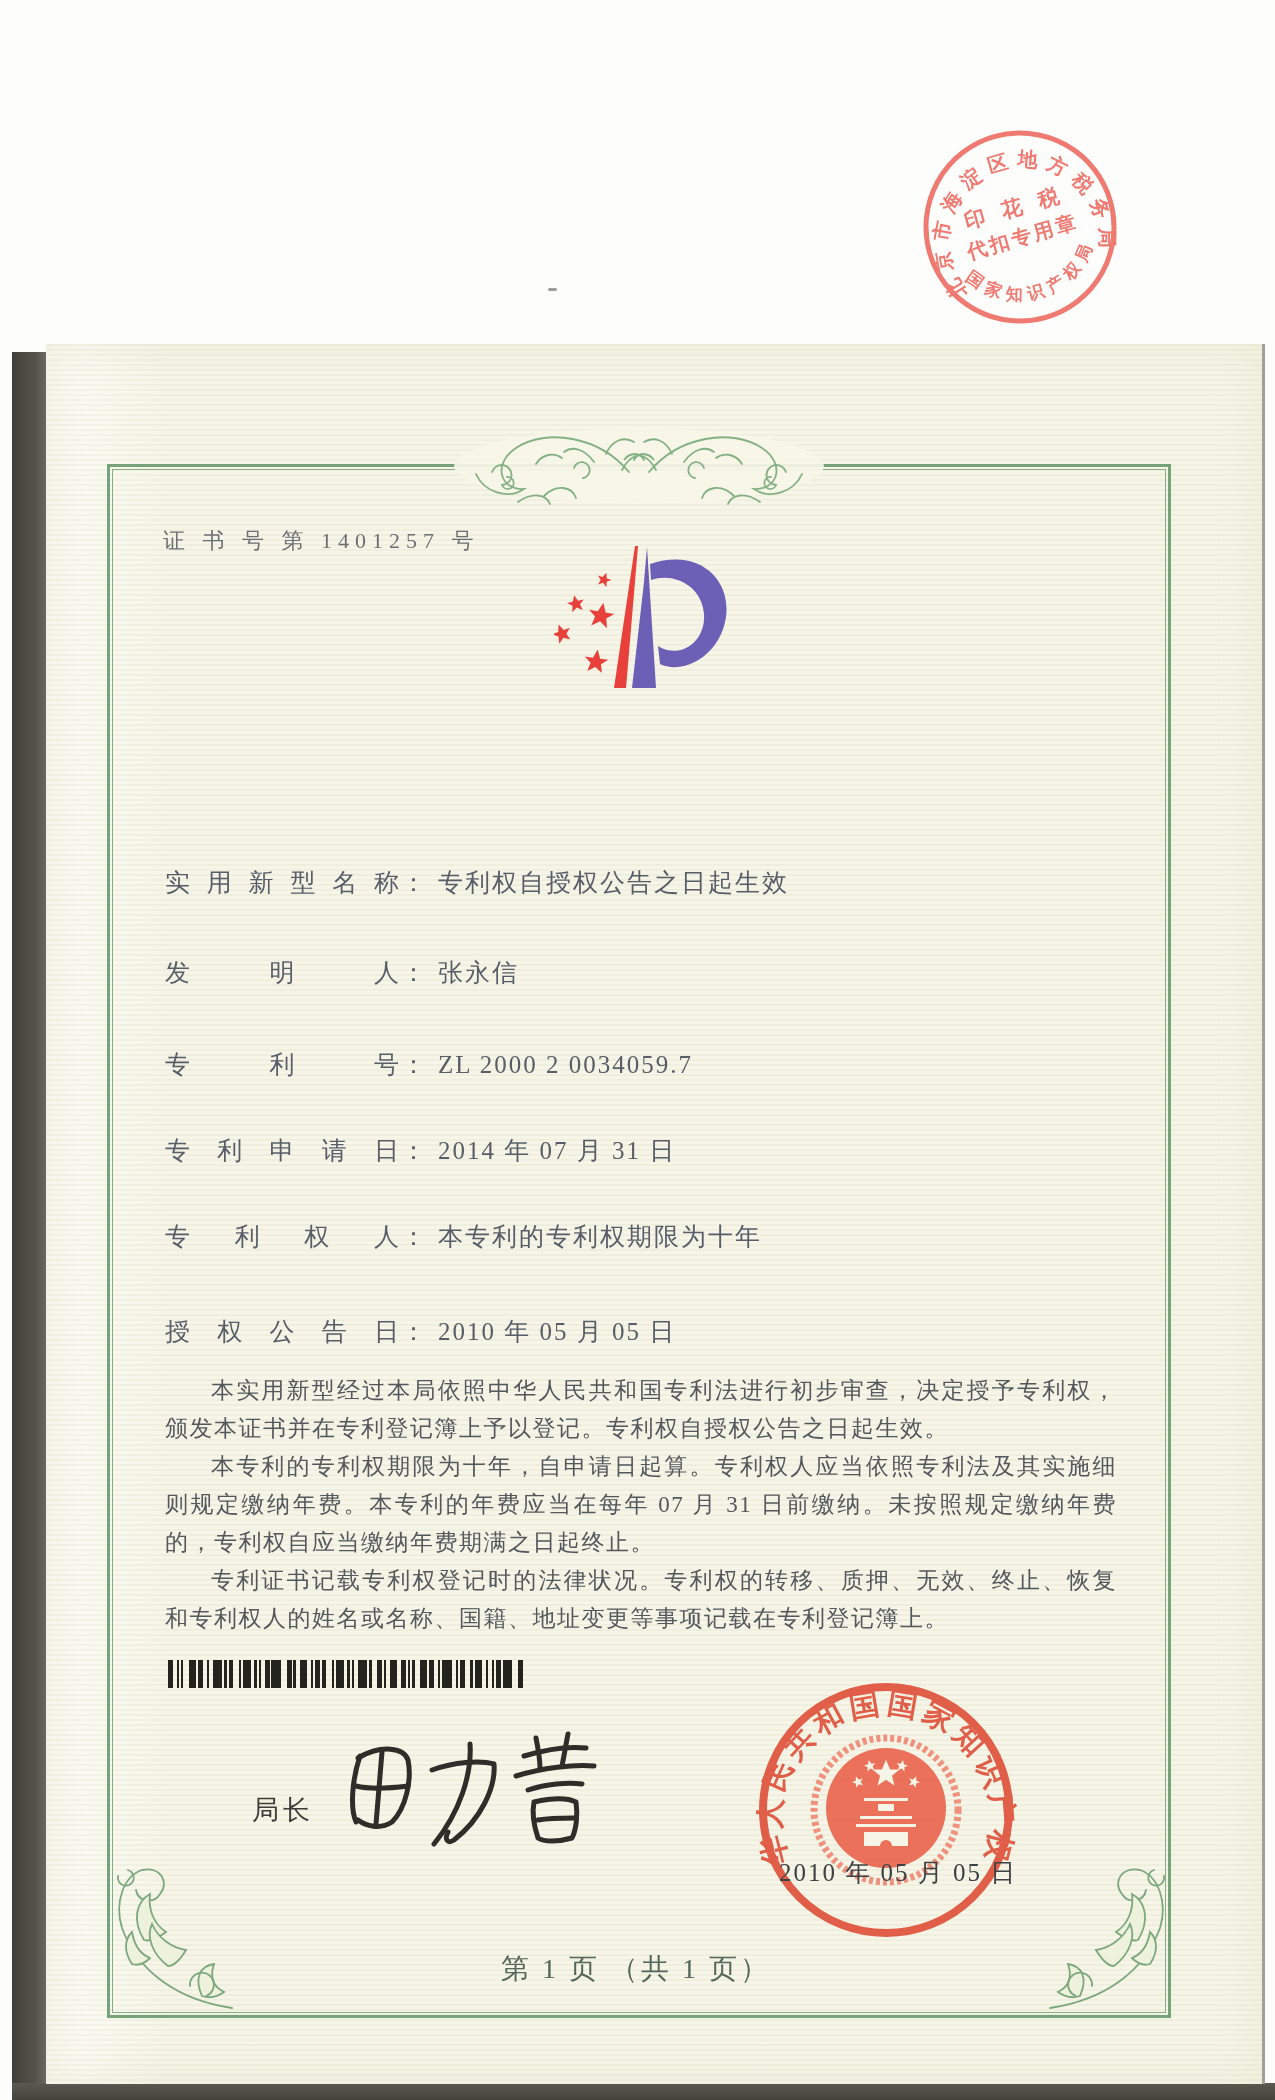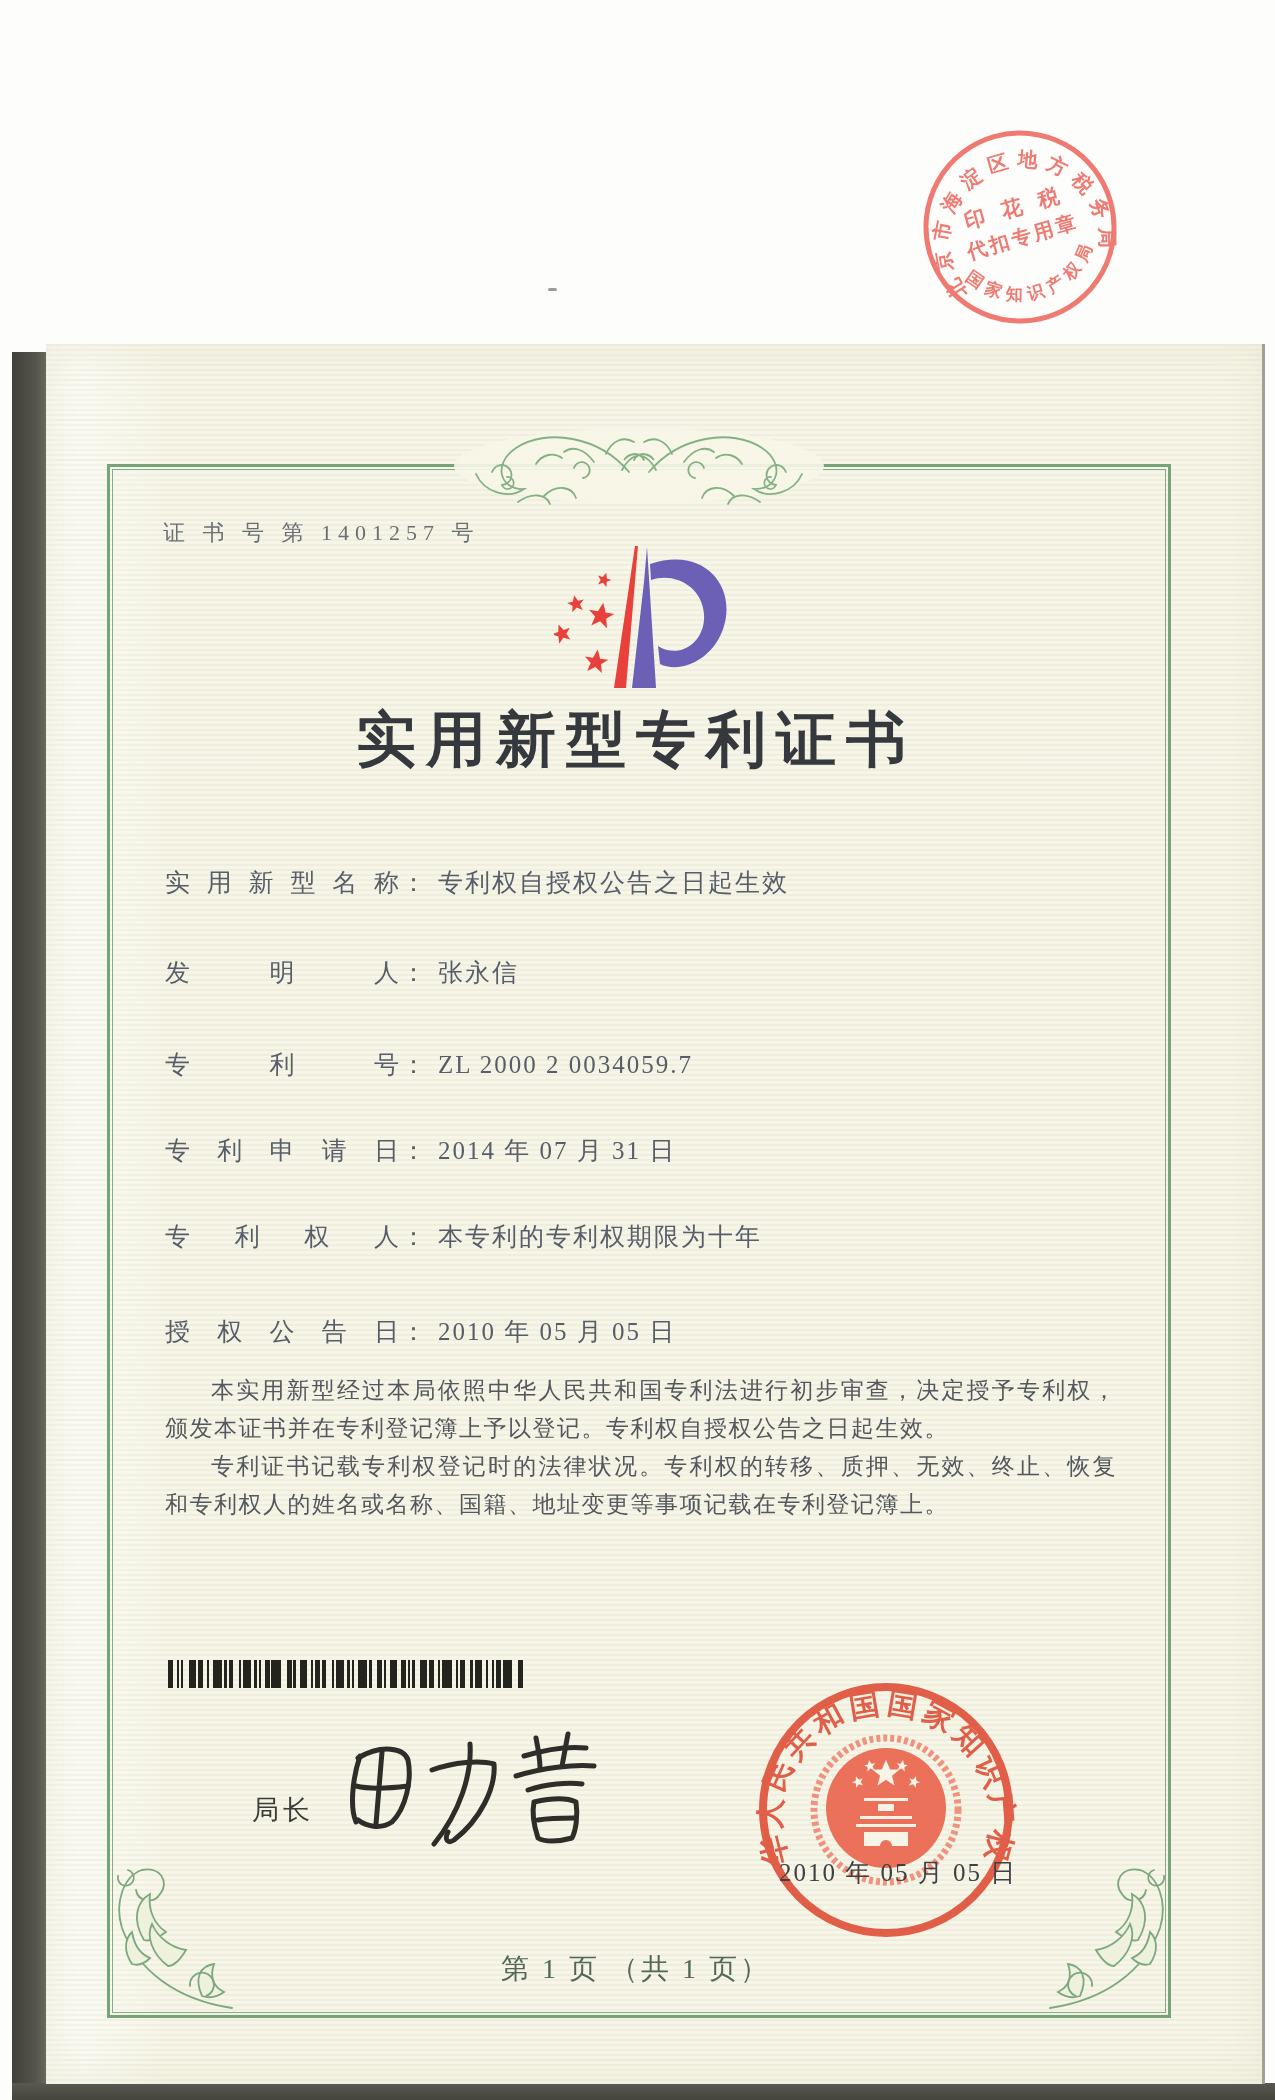--- a/index.html
+++ b/index.html
@@ -29,21 +29,21 @@
   .frame{
     position:absolute;left:61px;top:120px;width:1058px;height:1548px;
     border:3px solid #76a478;
   }
   .frame::before{
     content:"";position:absolute;left:2px;top:2px;right:2px;bottom:2px;
     border:1px solid #83ae85;
   }
   .ornament{position:absolute;pointer-events:none;}
   .cert-no{
-    position:absolute;left:117px;top:174px;
+    position:absolute;left:117px;top:182px;
     font-size:22px;letter-spacing:6px;color:#6b6f74;white-space:nowrap;
   }
   .logo{position:absolute;left:508px;top:198px;width:180px;height:150px;}
   .title{
     position:absolute;left:61px;top:356px;width:1058px;text-align:center;
     font-size:60px;font-weight:bold;letter-spacing:10px;color:#35383d;white-space:nowrap;
   }
   .fields{position:absolute;left:119px;top:0;width:960px;}
   .frow{position:absolute;left:0;white-space:nowrap;font-size:25px;color:#585e69;}
   .frow .flabel{display:inline-block;width:234px;text-align:justify;text-align-last:justify;vertical-align:bottom;}
@@ -148,21 +148,20 @@
       <path d="M0,-10 L2.9,-3.1 L9.5,-3.1 L4.2,1.2 L5.9,8.1 L0,4 L-5.9,8.1 L-4.2,1.2 L-9.5,-3.1 L-2.9,-3.1 Z" transform="translate(8,92) scale(1.0) rotate(-20)"></path>
       <path d="M0,-10 L2.9,-3.1 L9.5,-3.1 L4.2,1.2 L5.9,8.1 L0,4 L-5.9,8.1 L-4.2,1.2 L-9.5,-3.1 L-2.9,-3.1 Z" transform="translate(42,120) scale(1.25) rotate(8)"></path>
       <path d="M81,4 L84,4 L72,146 L60,146 Z"></path>
     </g>
     <g fill="#6b5fb6">
       <path d="M89,5 L98,146 L74,146 L86,40 Z" transform="translate(4,0)"></path>
       <path d="M96,22 C150,4 182,44 170,84 C160,118 126,132 106,122 L104,104 C126,118 152,100 150,72 C148,44 120,30 97,38 Z"></path>
     </g>
   </svg>
 
-  <div class="title">实用新型专利证书</div>
 
   <div class="fields">
     <div class="frow r0">
       <span class="flabel">实用新型名称</span><span class="fcolon">：</span><span class="fvalue">专利权自授权公告之日起生效</span>
     </div>
     <div class="frow r1">
       <span class="flabel">发明人</span><span class="fcolon">：</span><span class="fvalue">张永信</span>
     </div>
     <div class="frow r2">
       <span class="flabel">专利号</span><span class="fcolon">：</span><span class="fvalue">ZL 2000 2 0034059.7</span>
@@ -173,20 +172,21 @@
     <div class="frow r4">
       <span class="flabel">专利权人</span><span class="fcolon">：</span><span class="fvalue">本专利的专利权期限为十年</span>
     </div>
     <div class="frow r5">
       <span class="flabel">授权公告日</span><span class="fcolon">：</span><span class="fvalue">2010 年 05 月 05 日</span>
     </div>
   </div>
 
   <div class="body-text">
     <p>本实用新型经过本局依照中华人民共和国专利法进行初步审查，决定授予专利权，颁发本证书并在专利登记簿上予以登记。专利权自授权公告之日起生效。</p>
+    <p>本专利的专利权期限为十年，自申请日起算。专利权人应当依照专利法及其实施细则规定缴纳年费。本专利的年费应当在每年 07 月 31 日前缴纳。未按照规定缴纳年费的，专利权自应当缴纳年费期满之日起终止。</p>
     <p>专利证书记载专利权登记时的法律状况。专利权的转移、质押、无效、终止、恢复和专利权人的姓名或名称、国籍、地址变更等事项记载在专利登记簿上。</p>
   </div>
 
   <div class="barcode"><i style="width:4.8px;margin-right:3.8px"></i><i style="width:2.4px;margin-right:1.9px"></i><i style="width:2.4px;margin-right:5.699999999999999px"></i><i style="width:7.199999999999999px;margin-right:1.9px"></i><i style="width:4.8px;margin-right:3.8px"></i><i style="width:2.4px;margin-right:3.8px"></i><i style="width:9.6px;margin-right:1.9px"></i><i style="width:2.4px;margin-right:1.9px"></i><i style="width:4.8px;margin-right:5.699999999999999px"></i><i style="width:2.4px;margin-right:1.9px"></i><i style="width:7.199999999999999px;margin-right:3.8px"></i><i style="width:2.4px;margin-right:1.9px"></i><i style="width:2.4px;margin-right:3.8px"></i><i style="width:4.8px;margin-right:1.9px"></i><i style="width:9.6px;margin-right:5.699999999999999px"></i><i style="width:4.8px;margin-right:1.9px"></i><i style="width:2.4px;margin-right:3.8px"></i><i style="width:7.199999999999999px;margin-right:3.8px"></i><i style="width:2.4px;margin-right:1.9px"></i><i style="width:4.8px;margin-right:1.9px"></i><i style="width:4.8px;margin-right:5.699999999999999px"></i><i style="width:2.4px;margin-right:1.9px"></i><i style="width:7.199999999999999px;margin-right:3.8px"></i><i style="width:2.4px;margin-right:1.9px"></i><i style="width:2.4px;margin-right:3.8px"></i><i style="width:9.6px;margin-right:1.9px"></i><i style="width:2.4px;margin-right:5.699999999999999px"></i><i style="width:4.8px;margin-right:1.9px"></i><i style="width:2.4px;margin-right:3.8px"></i><i style="width:7.199999999999999px;margin-right:3.8px"></i><i style="width:4.8px;margin-right:1.9px"></i><i style="width:2.4px;margin-right:1.9px"></i><i style="width:2.4px;margin-right:5.699999999999999px"></i><i style="width:7.199999999999999px;margin-right:1.9px"></i><i style="width:4.8px;margin-right:3.8px"></i><i style="width:2.4px;margin-right:1.9px"></i><i style="width:9.6px;margin-right:3.8px"></i><i style="width:2.4px;margin-right:1.9px"></i><i style="width:4.8px;margin-right:5.699999999999999px"></i><i style="width:2.4px;margin-right:1.9px"></i><i style="width:7.199999999999999px;margin-right:3.8px"></i><i style="width:2.4px;margin-right:3.8px"></i><i style="width:2.4px;margin-right:1.9px"></i><i style="width:4.8px;margin-right:1.9px"></i><i style="width:9.6px;margin-right:5.699999999999999px"></i><i style="width:4.8px;margin-right:1.9px"></i></div>
 
   <div class="sig-title">局长</div>
   <svg class="sig-svg" viewBox="0 0 290 160">
     <g stroke="#2e2d2a" stroke-width="5" fill="none" stroke-linecap="round" stroke-linejoin="round">
 
       <path d="M32,30 C24,54 22,82 28,96"></path>

